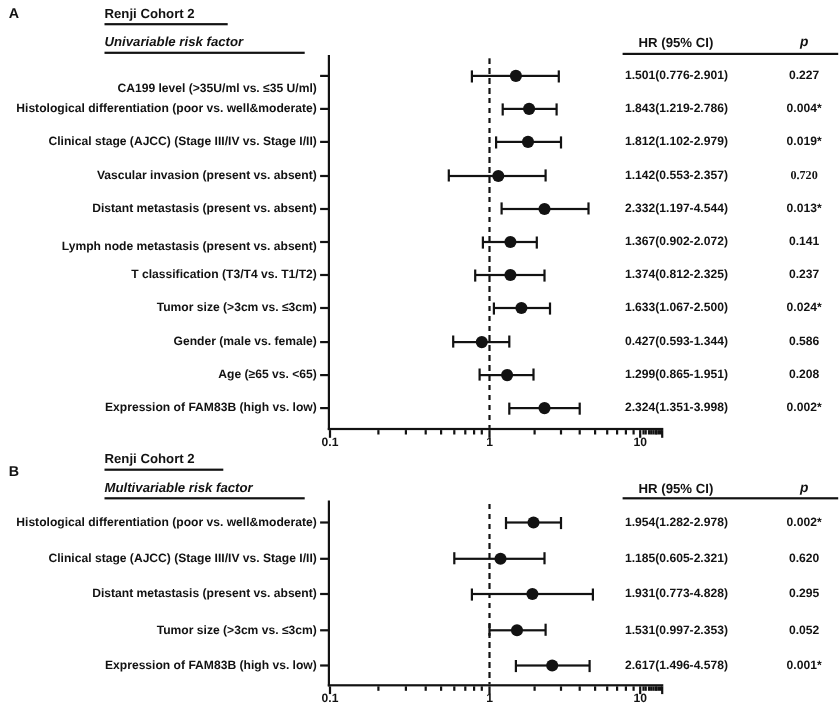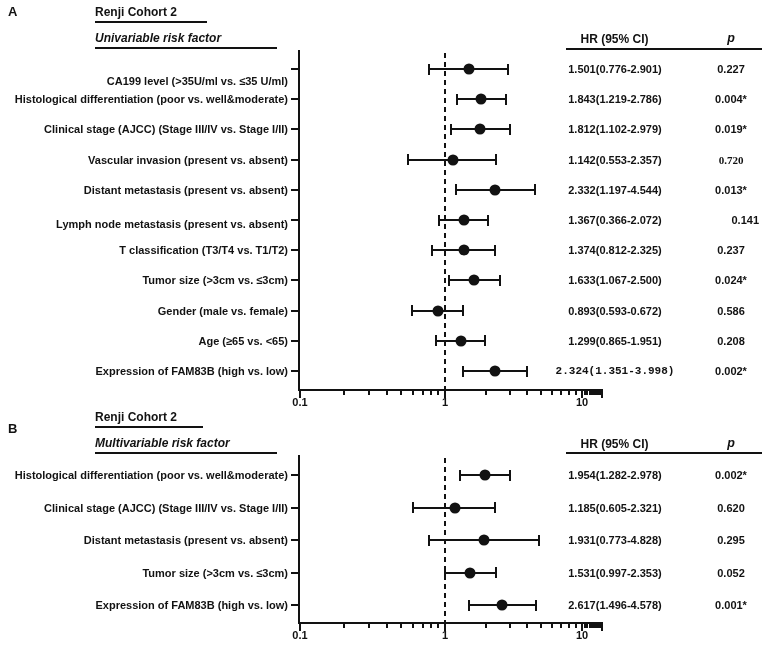--- a/index.html
+++ b/index.html
@@ -108,22 +108,22 @@
       <div class="cap" style="left: 534.069px; top: 184.3px; width: 2px; height: 11px;"></div>
       <div class="dot" style="left: 495.379px; top: 189.8px;"></div>
       <div class="hr-val" style="top: 189.8px;">2.332(1.197-4.544)</div>
       <div class="p-val" style="top: 189.8px;">0.013*</div>
       <div class="row-label" style="top: 224px; margin-left: 48px;">Lymph node metastasis (present vs. absent)</div>
       <div class="hline" style="left: 291px; top: 219px; width: 8px; height: 2px;"></div>
       <div class="hline" style="left: 438.505px; top: 219px; width: 49.8404px; height: 2px;"></div>
       <div class="cap" style="left: 437.505px; top: 214.5px; width: 2px; height: 11px;"></div>
       <div class="cap" style="left: 487.345px; top: 214.5px; width: 2px; height: 11px;"></div>
       <div class="dot" style="left: 463.6px; top: 220px;"></div>
-      <div class="hr-val" style="top: 220px;">1.367(0.366-2.072)</div>
-      <div class="p-val" style="top: 220px; text-align: right;">0.141</div>
+      <div class="hr-val" style="top: 220px;">1.367(0.902-2.072)</div>
+      <div class="p-val" style="top: 220px;">0.141</div>
       <div class="row-label" style="top: 250.2px;">T classification (T3/T4 vs. T1/T2)</div>
       <div class="hline" style="left: 291px; top: 249.2px; width: 8px; height: 2px;"></div>
       <div class="hline" style="left: 431.886px; top: 249.2px; width: 63.3143px; height: 2px;"></div>
       <div class="cap" style="left: 430.886px; top: 244.7px; width: 2px; height: 11px;"></div>
       <div class="cap" style="left: 494.2px; top: 244.7px; width: 2px; height: 11px;"></div>
       <div class="dot" style="left: 463.904px; top: 250.2px;"></div>
       <div class="hr-val" style="top: 250.2px;">1.374(0.812-2.325)</div>
       <div class="p-val" style="top: 250.2px;">0.237</div>
       <div class="row-label" style="top: 280.4px;">Tumor size (&gt;3cm vs. ≤3cm)</div>
       <div class="hline" style="left: 291px; top: 279.4px; width: 8px; height: 2px;"></div>
@@ -132,37 +132,37 @@
       <div class="cap" style="left: 498.518px; top: 274.9px; width: 2px; height: 11px;"></div>
       <div class="dot" style="left: 474.179px; top: 280.4px;"></div>
       <div class="hr-val" style="top: 280.4px;">1.633(1.067-2.500)</div>
       <div class="p-val" style="top: 280.4px;">0.024*</div>
       <div class="row-label" style="top: 310.6px;">Gender (male vs. female)</div>
       <div class="hline" style="left: 291px; top: 309.6px; width: 8px; height: 2px;"></div>
       <div class="hline" style="left: 412.093px; top: 309.6px; width: 50.4978px; height: 2px;"></div>
       <div class="cap" style="left: 411.093px; top: 305.1px; width: 2px; height: 11px;"></div>
       <div class="cap" style="left: 461.591px; top: 305.1px; width: 2px; height: 11px;"></div>
       <div class="dot" style="left: 437.873px; top: 310.6px;"></div>
-      <div class="hr-val" style="top: 310.6px;">0.893(0.593-0.672)</div>
+      <div class="hr-val" style="top: 310.6px;">0.427(0.593-1.344)</div>
       <div class="p-val" style="top: 310.6px;">0.586</div>
       <div class="row-label" style="top: 340.8px;">Age (≥65 vs. &lt;65)</div>
       <div class="hline" style="left: 291px; top: 339.8px; width: 8px; height: 2px;"></div>
       <div class="hline" style="left: 435.867px; top: 339.8px; width: 48.8979px; height: 2px;"></div>
       <div class="cap" style="left: 434.867px; top: 335.3px; width: 2px; height: 11px;"></div>
       <div class="cap" style="left: 483.765px; top: 335.3px; width: 2px; height: 11px;"></div>
       <div class="dot" style="left: 460.564px; top: 340.8px;"></div>
       <div class="hr-val" style="top: 340.8px;">1.299(0.865-1.951)</div>
       <div class="p-val" style="top: 340.8px;">0.208</div>
       <div class="row-label" style="top: 371px;">Expression of FAM83B (high vs. low)</div>
       <div class="hline" style="left: 291px; top: 370px; width: 8px; height: 2px;"></div>
       <div class="hline" style="left: 462.9px; top: 370px; width: 64.5527px; height: 2px;"></div>
       <div class="cap" style="left: 461.9px; top: 365.5px; width: 2px; height: 11px;"></div>
       <div class="cap" style="left: 526.452px; top: 365.5px; width: 2px; height: 11px;"></div>
       <div class="dot" style="left: 495.174px; top: 371px;"></div>
-      <div class="hr-val" style="top: 371px; font-family: Liberation Mono, monospace;">2.324(1.351-3.998)</div>
+      <div class="hr-val" style="top: 371px;">2.324(1.351-3.998)</div>
       <div class="p-val" style="top: 371px;">0.002*</div>
     </div>
 
   <div class="panel-label" style="top:421px">B</div>
   <div class="cohort" style="top:410px">Renji Cohort 2</div>
   <div class="rule" style="left:95px;top:426px;width:108px"></div>
   <div class="subtitle" style="top:436px">Multivariable risk factor</div>
   <div class="rule" style="left:95px;top:452px;width:182px"></div>
   <div class="hr-head" style="top:437px">HR (95% CI)</div>
   <div class="p-head" style="top:436px">p</div>

